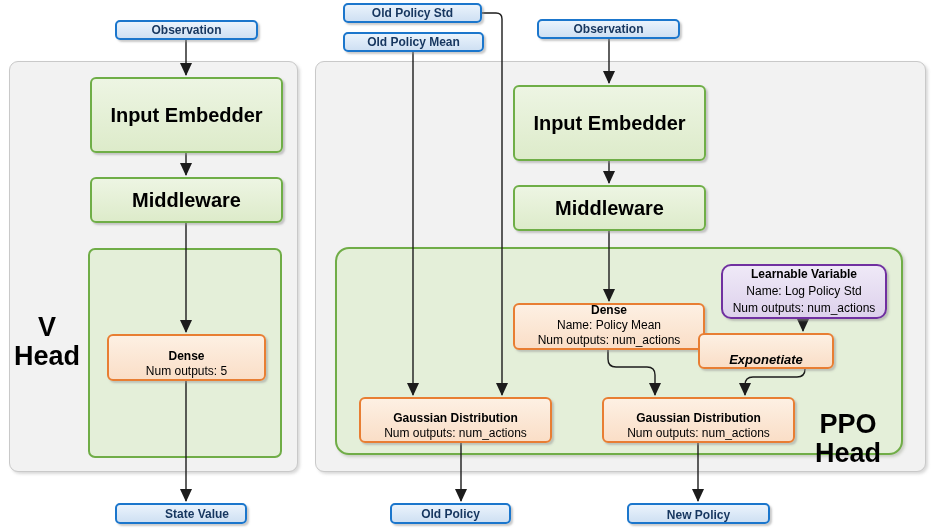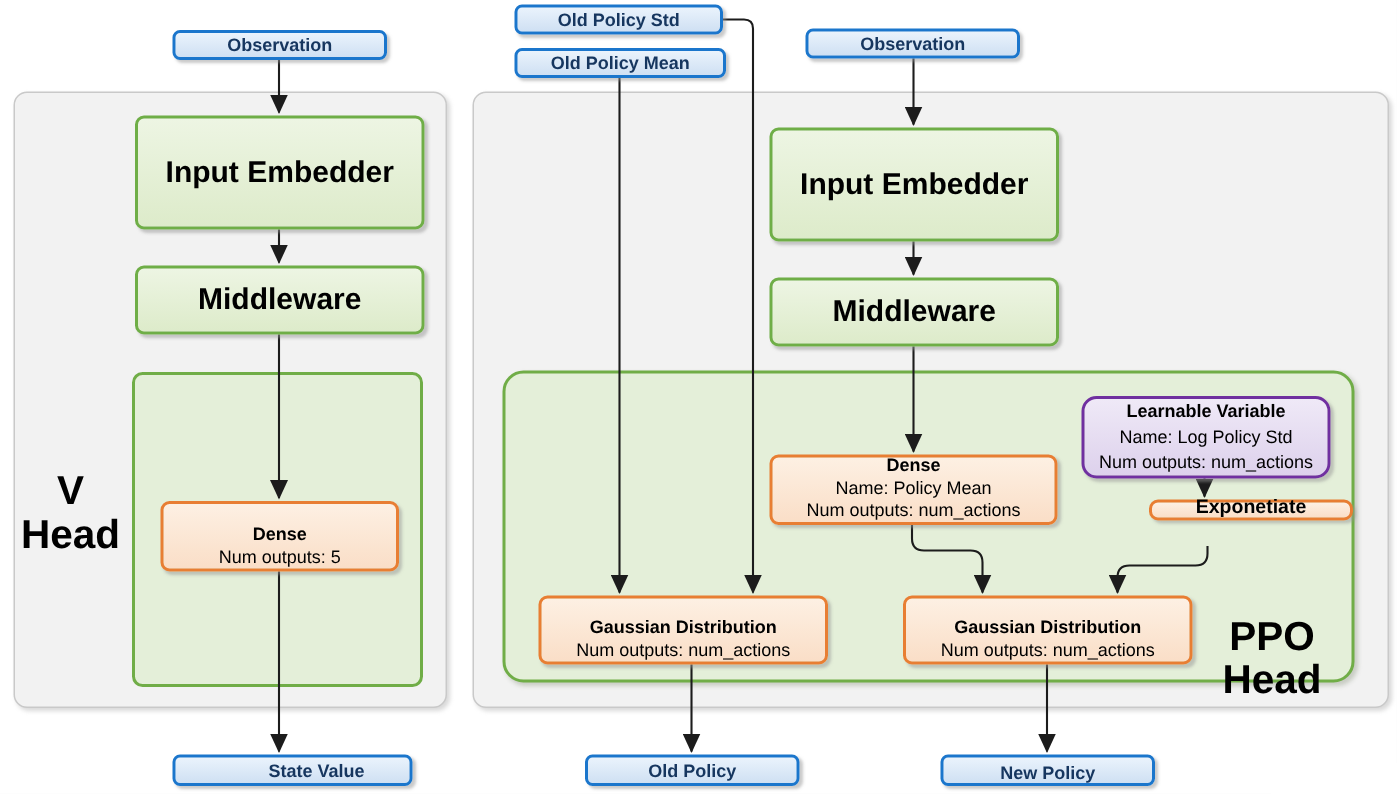--- a/index.html
+++ b/index.html
@@ -111,21 +111,21 @@
   <div class="node orange" style="left:107px; top:334px; width:159px; height:47px;">
     <div class="t1">Dense</div>
     <div class="t2">Num outputs: 5</div>
   </div>
 
   <div class="headlabel" style="left:7px; top:313px; width:80px;">
     <div>V</div>
     <div>Head</div>
   </div>
 
-  <div class="node blue" style="left:115px; top:503px; width:160px; height:21px;padding-left:32px;">
+  <div class="node blue" style="left:115px; top:503px; width:132px; height:21px;padding-left:32px;">
     <span>State Value</span>
   </div>
 
   <div class="node blue" style="left:343px; top:3px; width:139px; height:20px;">
     <span>Old Policy Std</span>
   </div>
 
   <div class="node blue" style="left:343px; top:32px; width:141px; height:20px;">
     <span>Old Policy Mean</span>
   </div>
@@ -147,40 +147,40 @@
     <div class="t2">Name: Policy Mean</div>
     <div class="t2">Num outputs: num_actions</div>
   </div>
 
   <div class="node purple" style="left:721px; top:264px; width:166px; height:55px;">
     <div class="t1">Learnable Variable</div>
     <div class="t2">Name: Log Policy Std</div>
     <div class="t2">Num outputs: num_actions</div>
   </div>
 
-  <div class="node orange expon" style="left:766px; top:333px; width:136px; height:14px;">
+  <div class="node orange expon" style="left:698px; top:333px; width:136px; height:36px;font-style:italic;">
     <span>Exponetiate</span>
   </div>
 
   <div class="node orange" style="left:359px; top:397px; width:193px; height:46px;">
     <div class="t1">Gaussian Distribution</div>
     <div class="t2">Num outputs: num_actions</div>
   </div>
 
   <div class="node orange" style="left:602px; top:397px; width:193px; height:46px;">
     <div class="t1">Gaussian Distribution</div>
     <div class="t2">Num outputs: num_actions</div>
   </div>
 
   <div class="headlabel" style="left:806px; top:410px; width:84px;">
     <div>PPO</div>
     <div>Head</div>
   </div>
 
-  <div class="node blue" style="left:390px; top:503px; width:143px; height:21px;">
+  <div class="node blue" style="left:390px; top:503px; width:121px; height:21px;">
     <span>Old Policy</span>
   </div>
 
   <div class="node blue" style="left:627px; top:503px; width:143px; height:21px;justify-content:flex-end;">
     <span>New Policy</span>
   </div>
 
 </div>
 
 </body></html>

